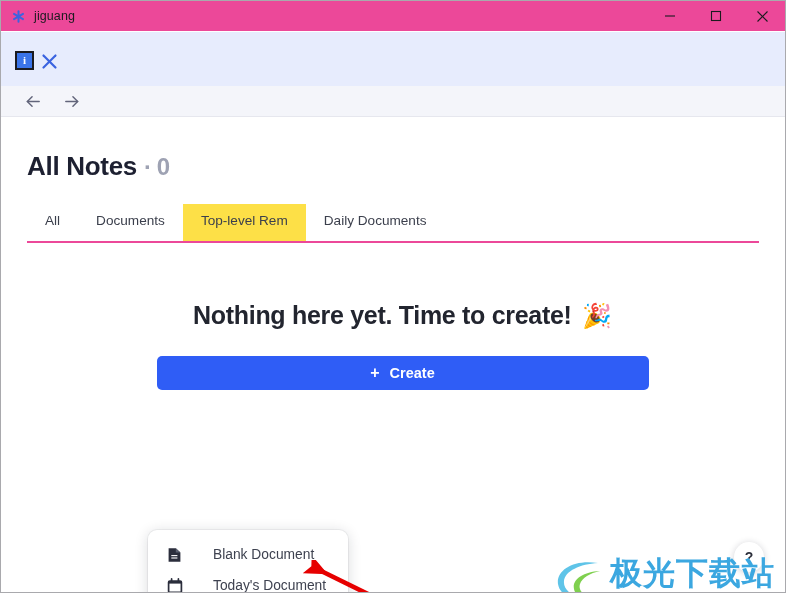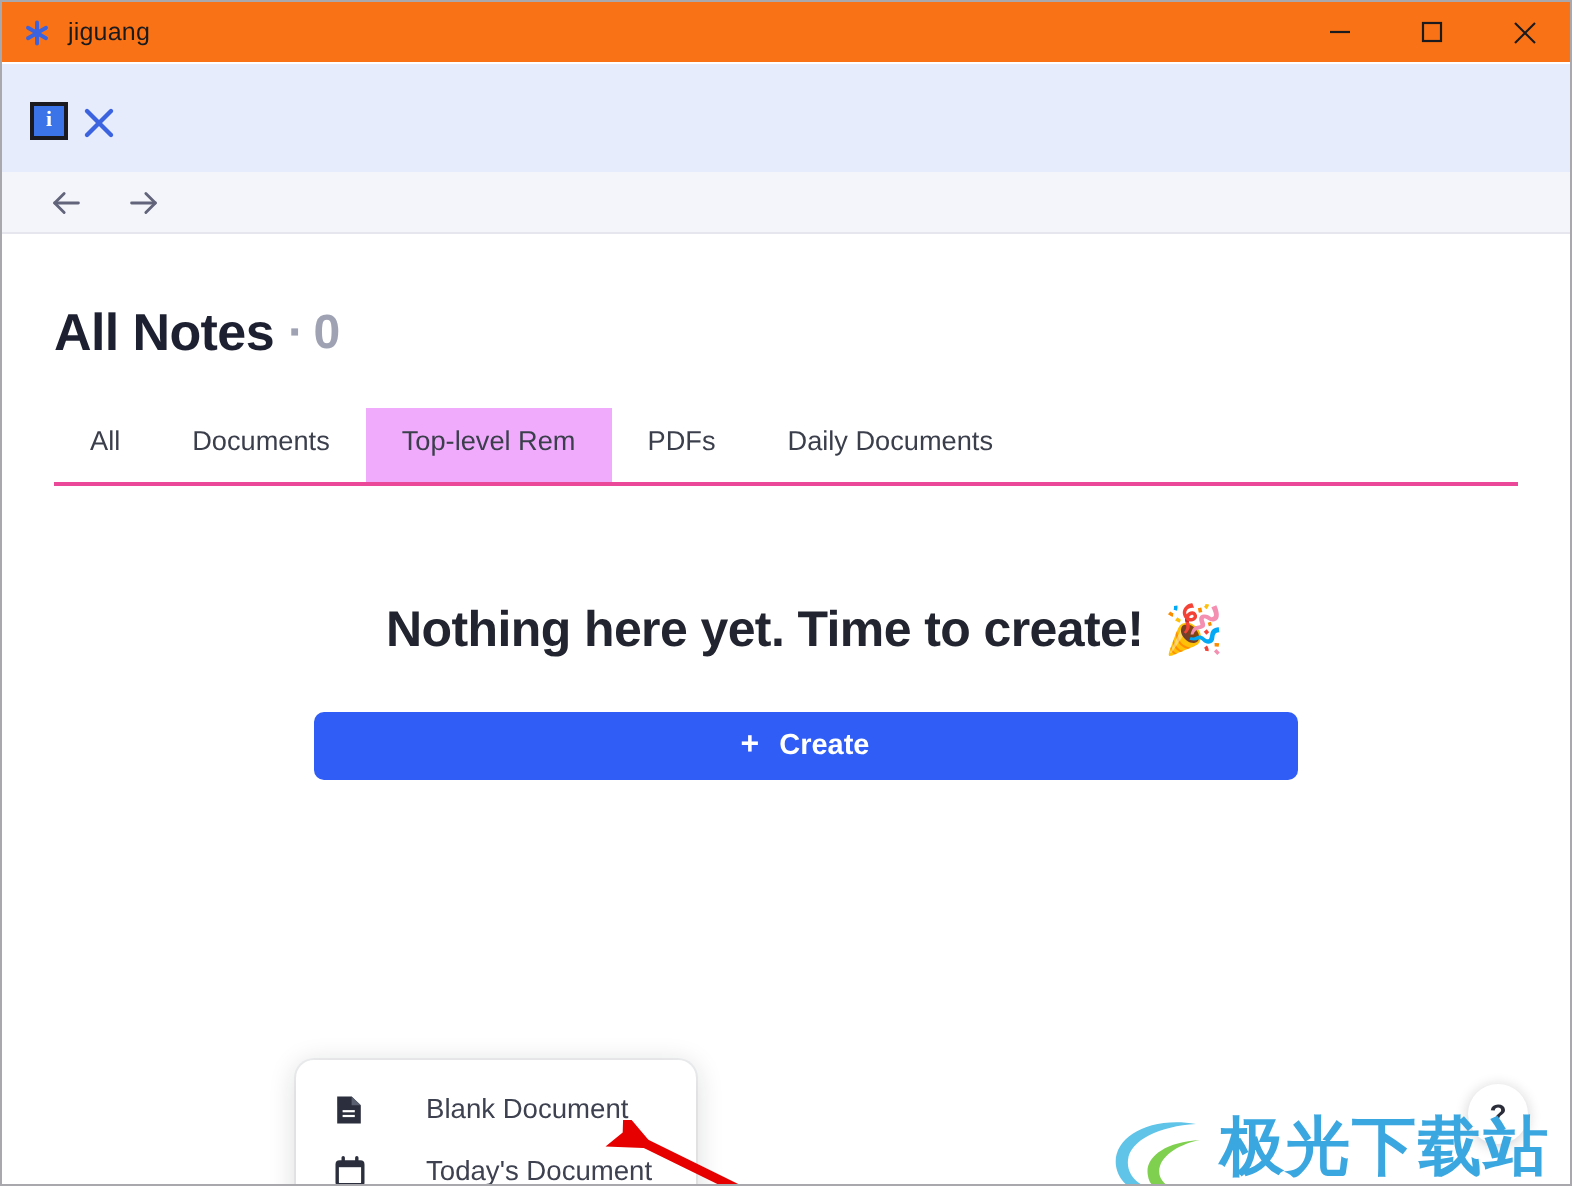--- a/index.html
+++ b/index.html
@@ -13,21 +13,21 @@
     position: relative;
     width: 786px; height: 593px;
     background: #ffffff;
     border: 1px solid #a9a9ad;
     overflow: hidden;
   }
 
   
   .titlebar {
     height: 31px;
-    background: #f97316;
+    background: #ec4899;
     display: flex;
     align-items: center;
     border-bottom: 1px solid #ffffff;
     position: relative;
   }
   .title-left { display: flex; align-items: center; padding-left: 10px; gap: 8px; }
   .app-icon { width: 15px; height: 15px; position: relative; display: block; }
   .title-text { font-size: 12.5px; color: #1b1b1f; letter-spacing: 0.1px; }
   .win-controls { margin-left: auto; display: flex; height: 31px; }
   .win-btn {
@@ -122,21 +122,21 @@
     margin: 22px 26px 0 26px;
     border-bottom: 2px solid #ec4899;
     position: relative;
   }
   .tab {
     padding: 9px 18px 13px 18px;
     font-size: 13.6px; color: #3b3f4c;
     cursor: pointer; position: relative;
     white-space: nowrap;
   }
-  .tab.hovered { background: #f0abfc; }
+  .tab.hovered { background: #fde047; }
   .tab.active { color: #1d2031; }
   .tab.active::after {
     content: ""; position: absolute;
     left: 0; right: 0; bottom: -1px; height: 3px;
     background: #2f6af4;
   }
 
   
   .empty-wrap { text-align: center; margin-top: 58px; margin-left: 19px; }
   .empty-title {
@@ -289,23 +289,20 @@
       <div class="tab">
         <span>All</span>
       </div>
       <div class="tab">
         <span>Documents</span>
       </div>
       <div class="tab hovered">
         <span>Top-level Rem</span>
       </div>
       <div class="tab">
-        <span>PDFs</span>
-      </div>
-      <div class="tab">
         <span>Daily Documents</span>
       </div>
     </div>
 
     <div class="empty-wrap">
       <div>
         <span class="empty-title">Nothing here yet. Time to create!</span>
         <span class="emoji">🎉</span>
       </div>
       <button class="create-btn">

